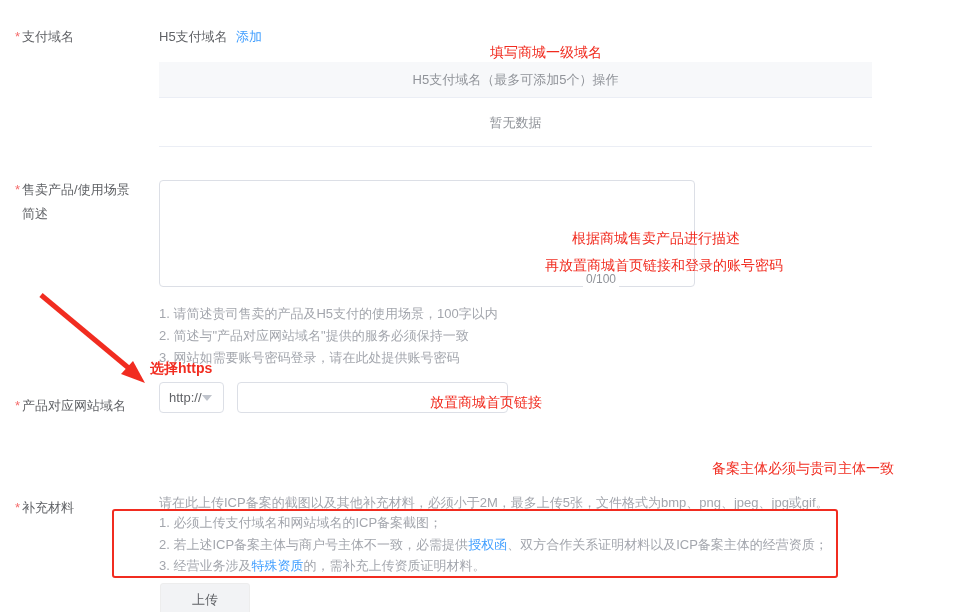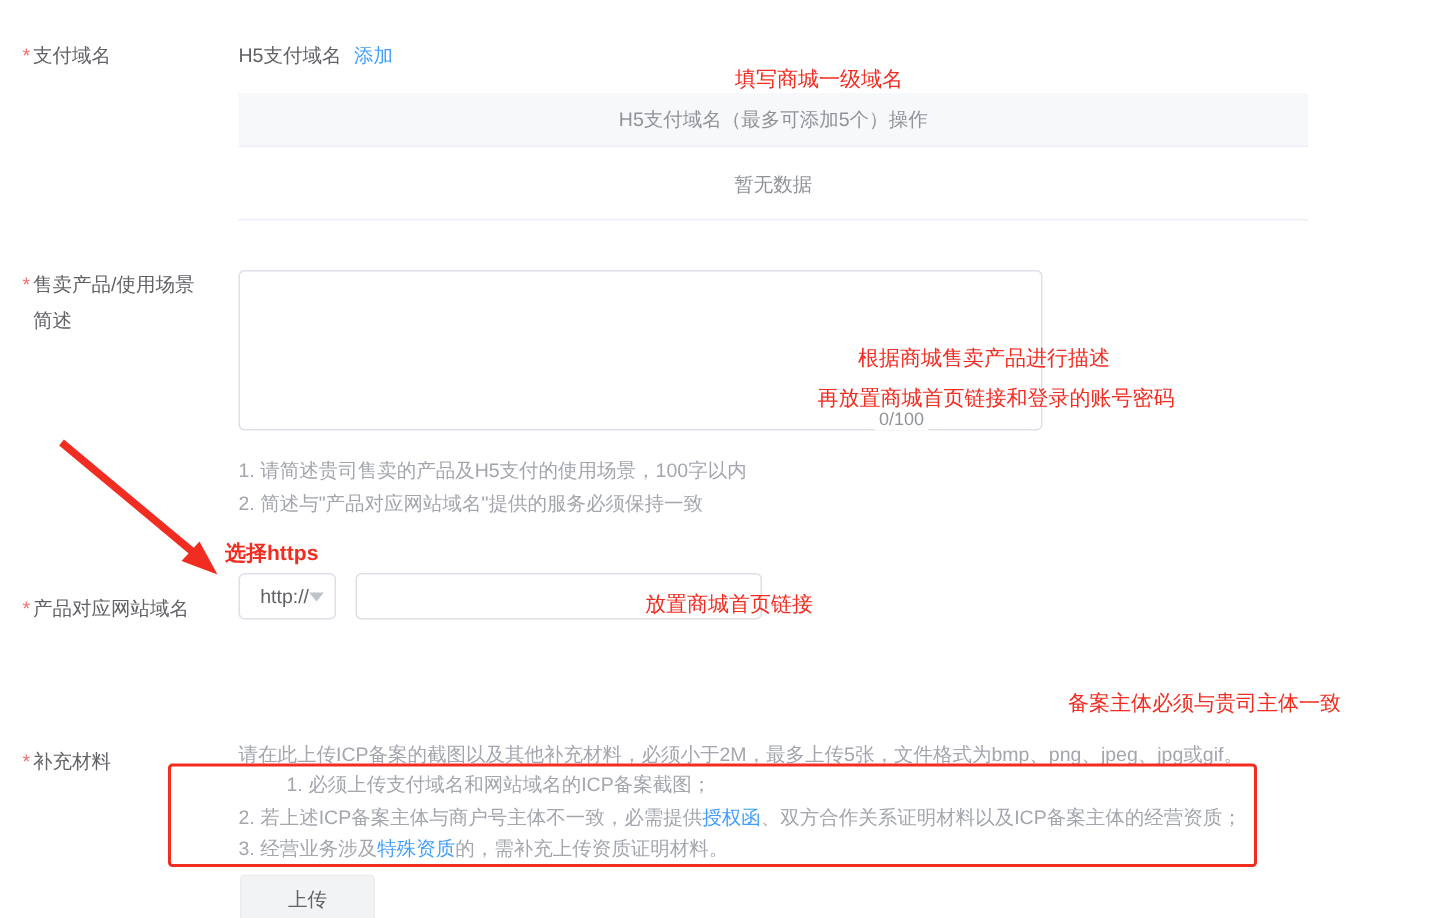--- a/index.html
+++ b/index.html
@@ -37,21 +37,21 @@
     resize: none; outline: none; font-family: inherit;
   }
   .counter {
     left: 583px; top: 271px; background: #fff; padding: 0 3px;
     color: #909399; font-size: 12px; line-height: 16px;
   }
 
   .select-box {
     left: 159px; top: 382px; width: 65px; height: 31px;
     border: 1px solid #dcdfe6; border-radius: 4px; background: #fff;
-    display: flex; align-items: center; justify-content: flex-end;
+    display: flex; align-items: center; justify-content: flex-start;
     padding: 0 7px 0 9px; cursor: pointer; color: #606266;
   }
   .caret {
     width: 0; height: 0; border-left: 5px solid transparent;
     border-right: 5px solid transparent; border-top: 6px solid #c0c4cc;
   }
   .url-input {
     left: 237px; top: 382px; width: 271px; height: 31px;
     border: 1px solid #dcdfe6; border-radius: 4px; background: #fff;
     outline: none; padding: 0 10px; font-family: inherit; font-size: 13px;
@@ -95,20 +95,21 @@
   </div>
   <textarea class="abs textarea" style=""></textarea>
   <div class="abs counter">0/100</div>
 
   <div class="abs annotation" style="left:548px; top:226px;margin-left:24px;">根据商城售卖产品进行描述</div>
   <div class="abs annotation" style="left:545px; top:253px;">再放置商城首页链接和登录的账号密码</div>
 
   <div class="abs" style="left:159px; top:303px;">
     <div class="hint">1. 请简述贵司售卖的产品及H5支付的使用场景，100字以内</div>
     <div class="hint">2. 简述与"产品对应网站域名"提供的服务必须保持一致</div>
+    <div class="hint">3. 网站如需要账号密码登录，请在此处提供账号密码</div>
   </div>
 
   <svg class="abs" style="left:33px; top:288px;" width="125" height="104" viewBox="0 0 125 104">
     <line x1="8" y1="7" x2="98" y2="82" stroke="var(--annotation-red, #f12c20)" stroke-width="5"></line>
     <polygon points="112,95 100,73 88,86" fill="var(--annotation-red, #f12c20)"></polygon>
   </svg>
   <div class="abs annotation" style="left:150px; top:356px; font-weight:700;">选择https</div>
 
   <div class="abs form-label" style="left:15px; top:395px;">
     <span class="req">*</span><span>产品对应网站域名</span>
@@ -124,21 +125,21 @@
   <div class="abs annotation" style="left:712px; top:456px;">备案主体必须与贵司主体一致</div>
 
   <div class="abs form-label" style="left:15px; top:497px;">
     <span class="req">*</span><span>补充材料</span>
   </div>
   <div class="abs hint" style="left:159px; top:492px;">请在此上传ICP备案的截图以及其他补充材料，必须小于2M，最多上传5张，文件格式为bmp、png、jpeg、jpg或gif。</div>
 
   <div class="abs red-box"></div>
 
   <div class="abs" style="left:159px; top:512px;">
-    <div class="hint" style="line-height:21.5px;margin-left:32px;">
+    <div class="hint" style="line-height:21.5px;">
       <span>1. 必须上传支付域名和网站域名的ICP备案截图；</span><span class="link"></span><span></span>
     </div>
     <div class="hint" style="line-height:21.5px;">
       <span>2. 若上述ICP备案主体与商户号主体不一致，必需提供</span><span class="link">授权函</span><span>、双方合作关系证明材料以及ICP备案主体的经营资质；</span>
     </div>
     <div class="hint" style="line-height:21.5px;">
       <span>3. 经营业务涉及</span><span class="link">特殊资质</span><span>的，需补充上传资质证明材料。</span>
     </div>
   </div>
 

